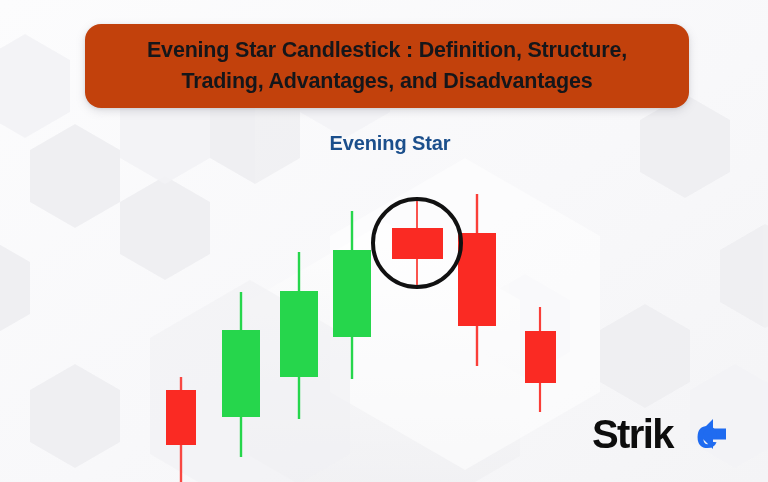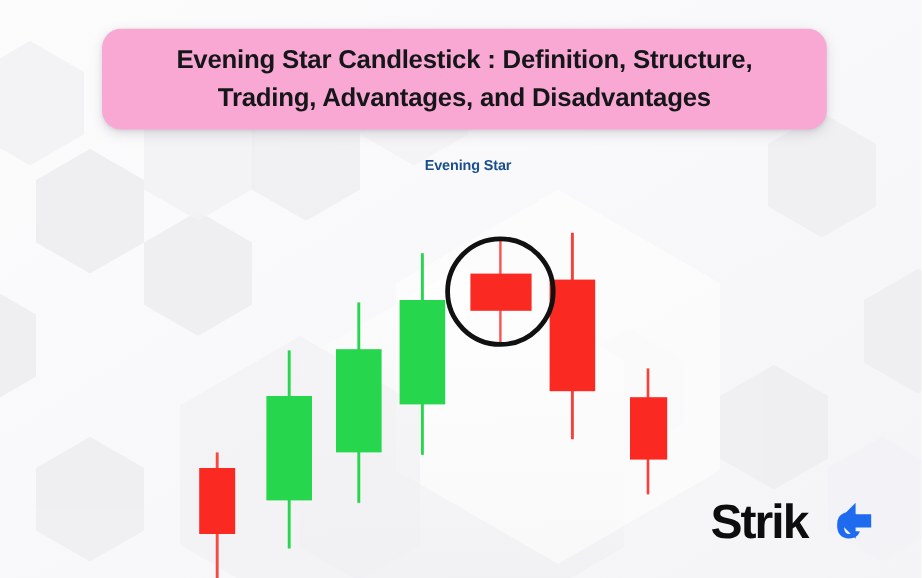--- a/index.html
+++ b/index.html
@@ -31,21 +31,21 @@
     z-index: 0;
   }
 
   
   #title-card {
     position: absolute;
     left: 85px;
     top: 24px;
     width: 604px;
     height: 84px;
-    background: #f9a8d4;
+    background: #c2410c;
     border-radius: 16px;
     box-shadow: 0 3px 10px rgba(120,120,130,0.22),
                 0 1px 3px rgba(120,120,130,0.16);
     display: flex;
     align-items: center;
     justify-content: center;
     z-index: 6;
   }
   #title-text {
     font-size: 21.5px;
@@ -61,21 +61,21 @@
   
   #annotation {
     position: absolute;
     left: 268px;
     top: 131px;
     width: 244px;
     text-align: center;
     z-index: 5;
   }
   #annotation .line {
-    font-size: 12px;
+    font-size: 20px;
     font-weight: bold;
     color: #1b4f8c;
     line-height: 1.27;
     letter-spacing: -0.1px;
   }
 
   
   #chart {
     position: absolute;
     inset: 0;

